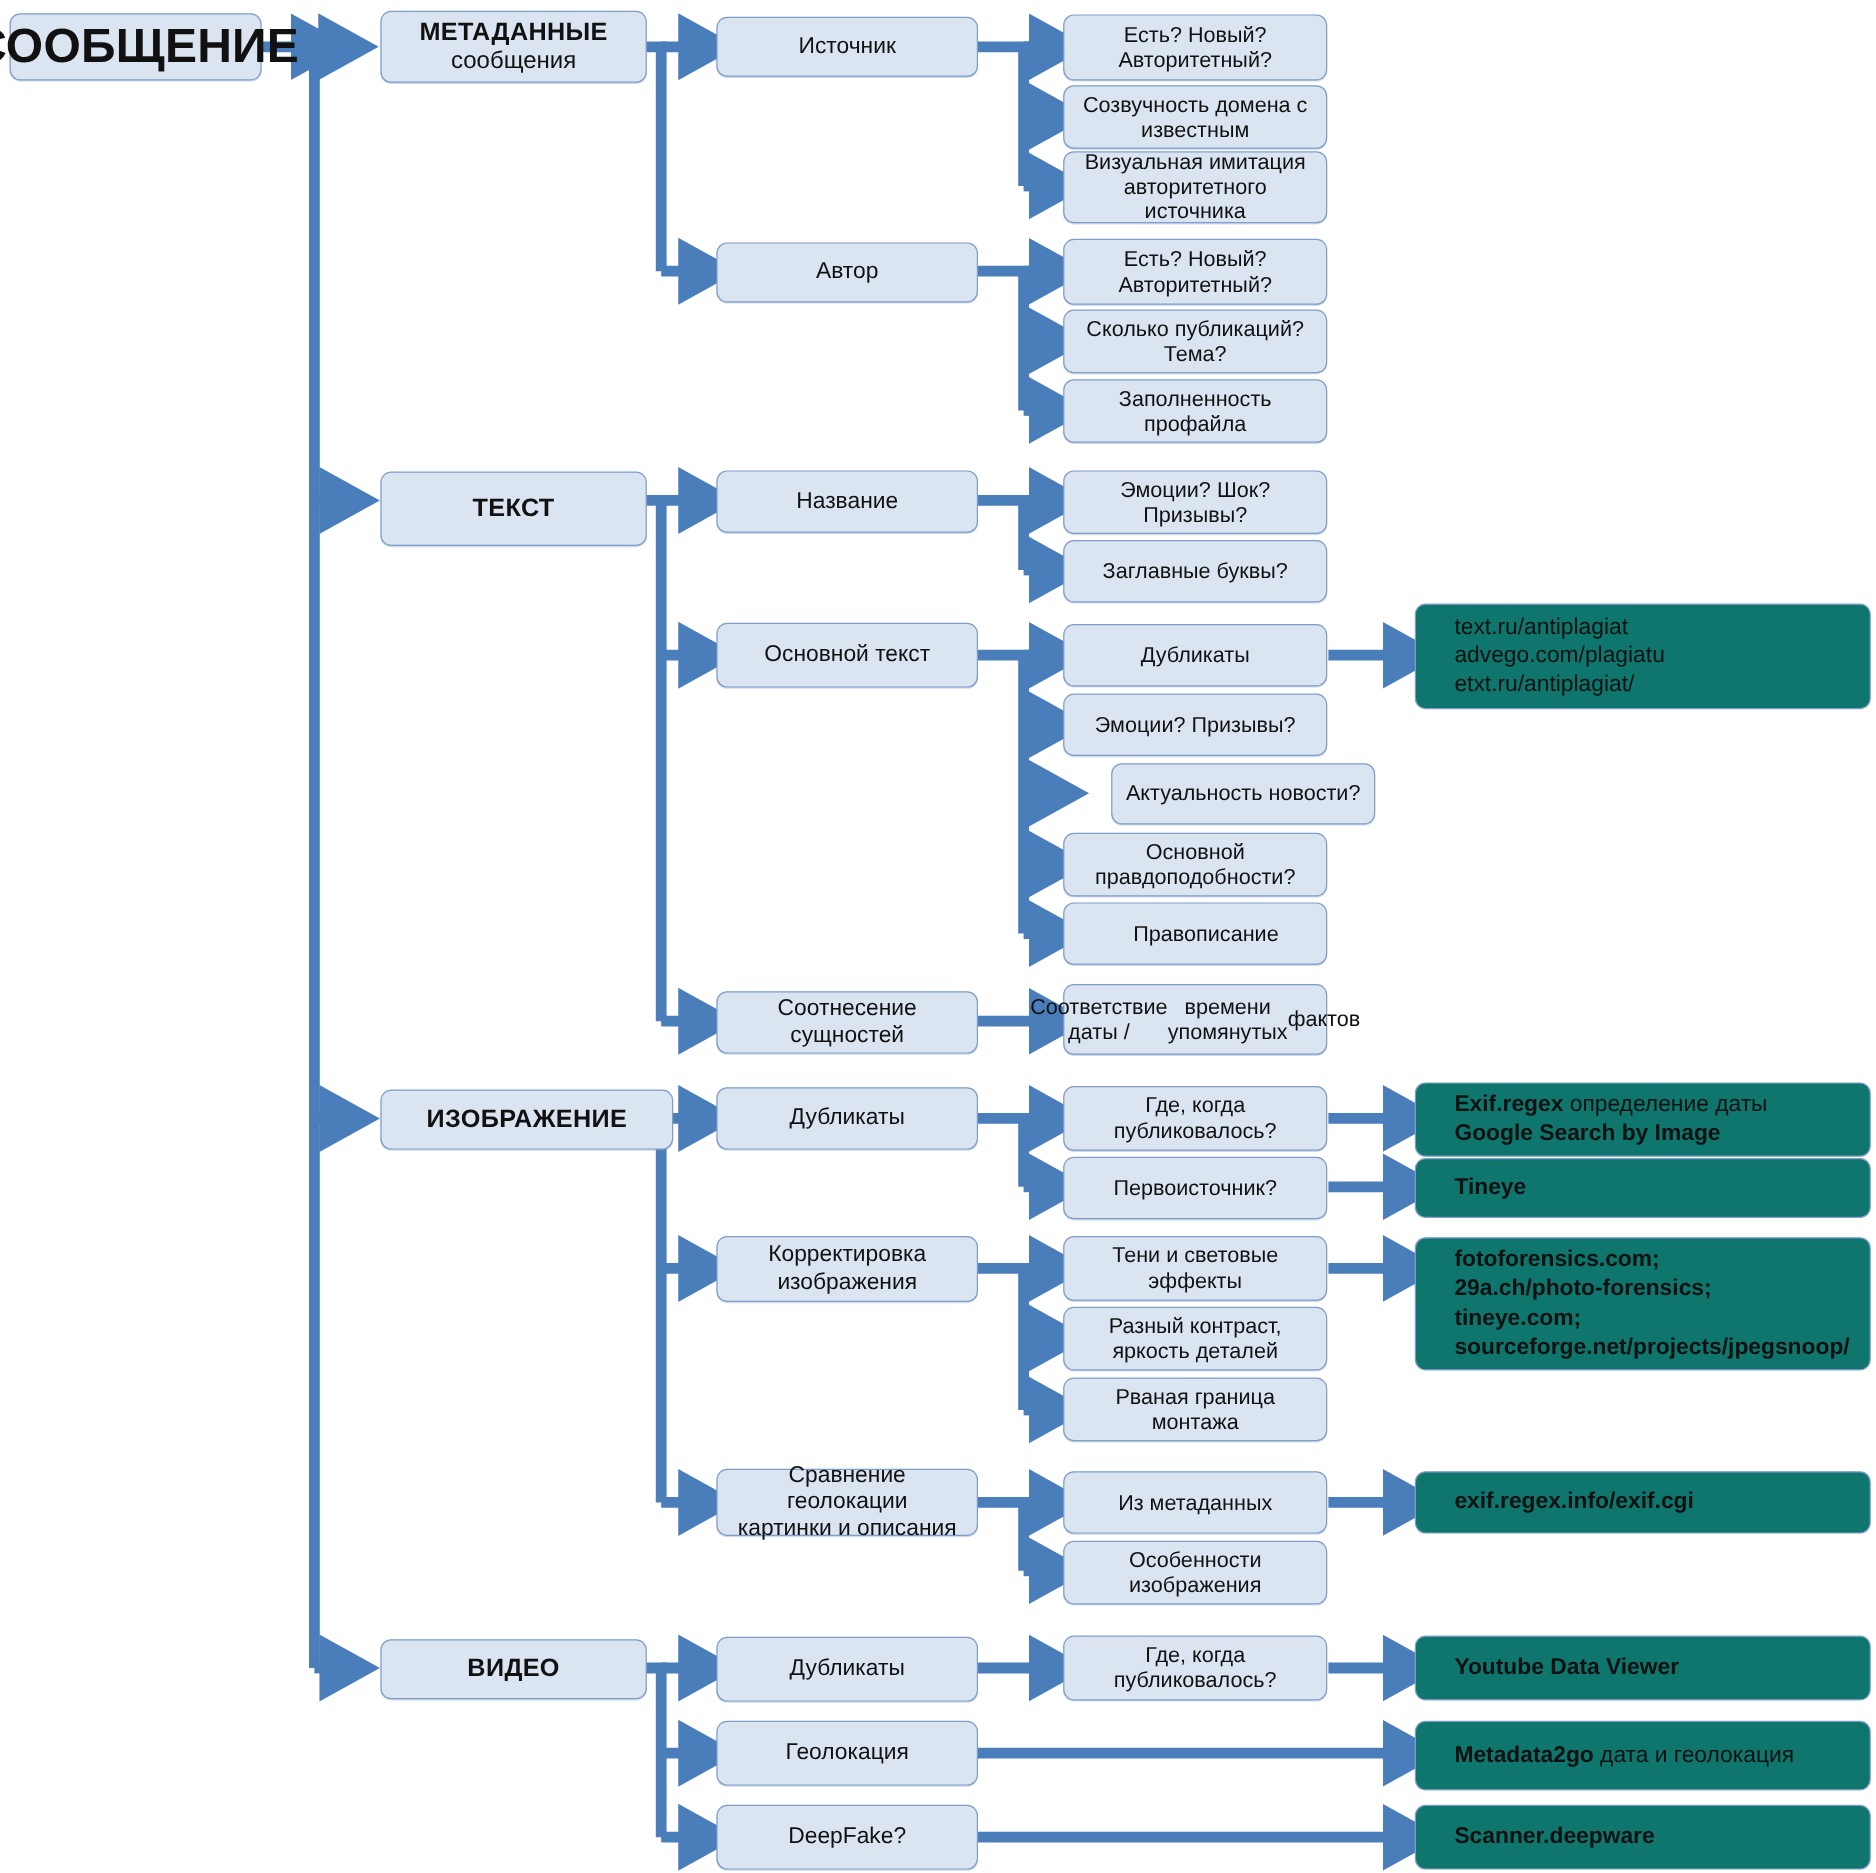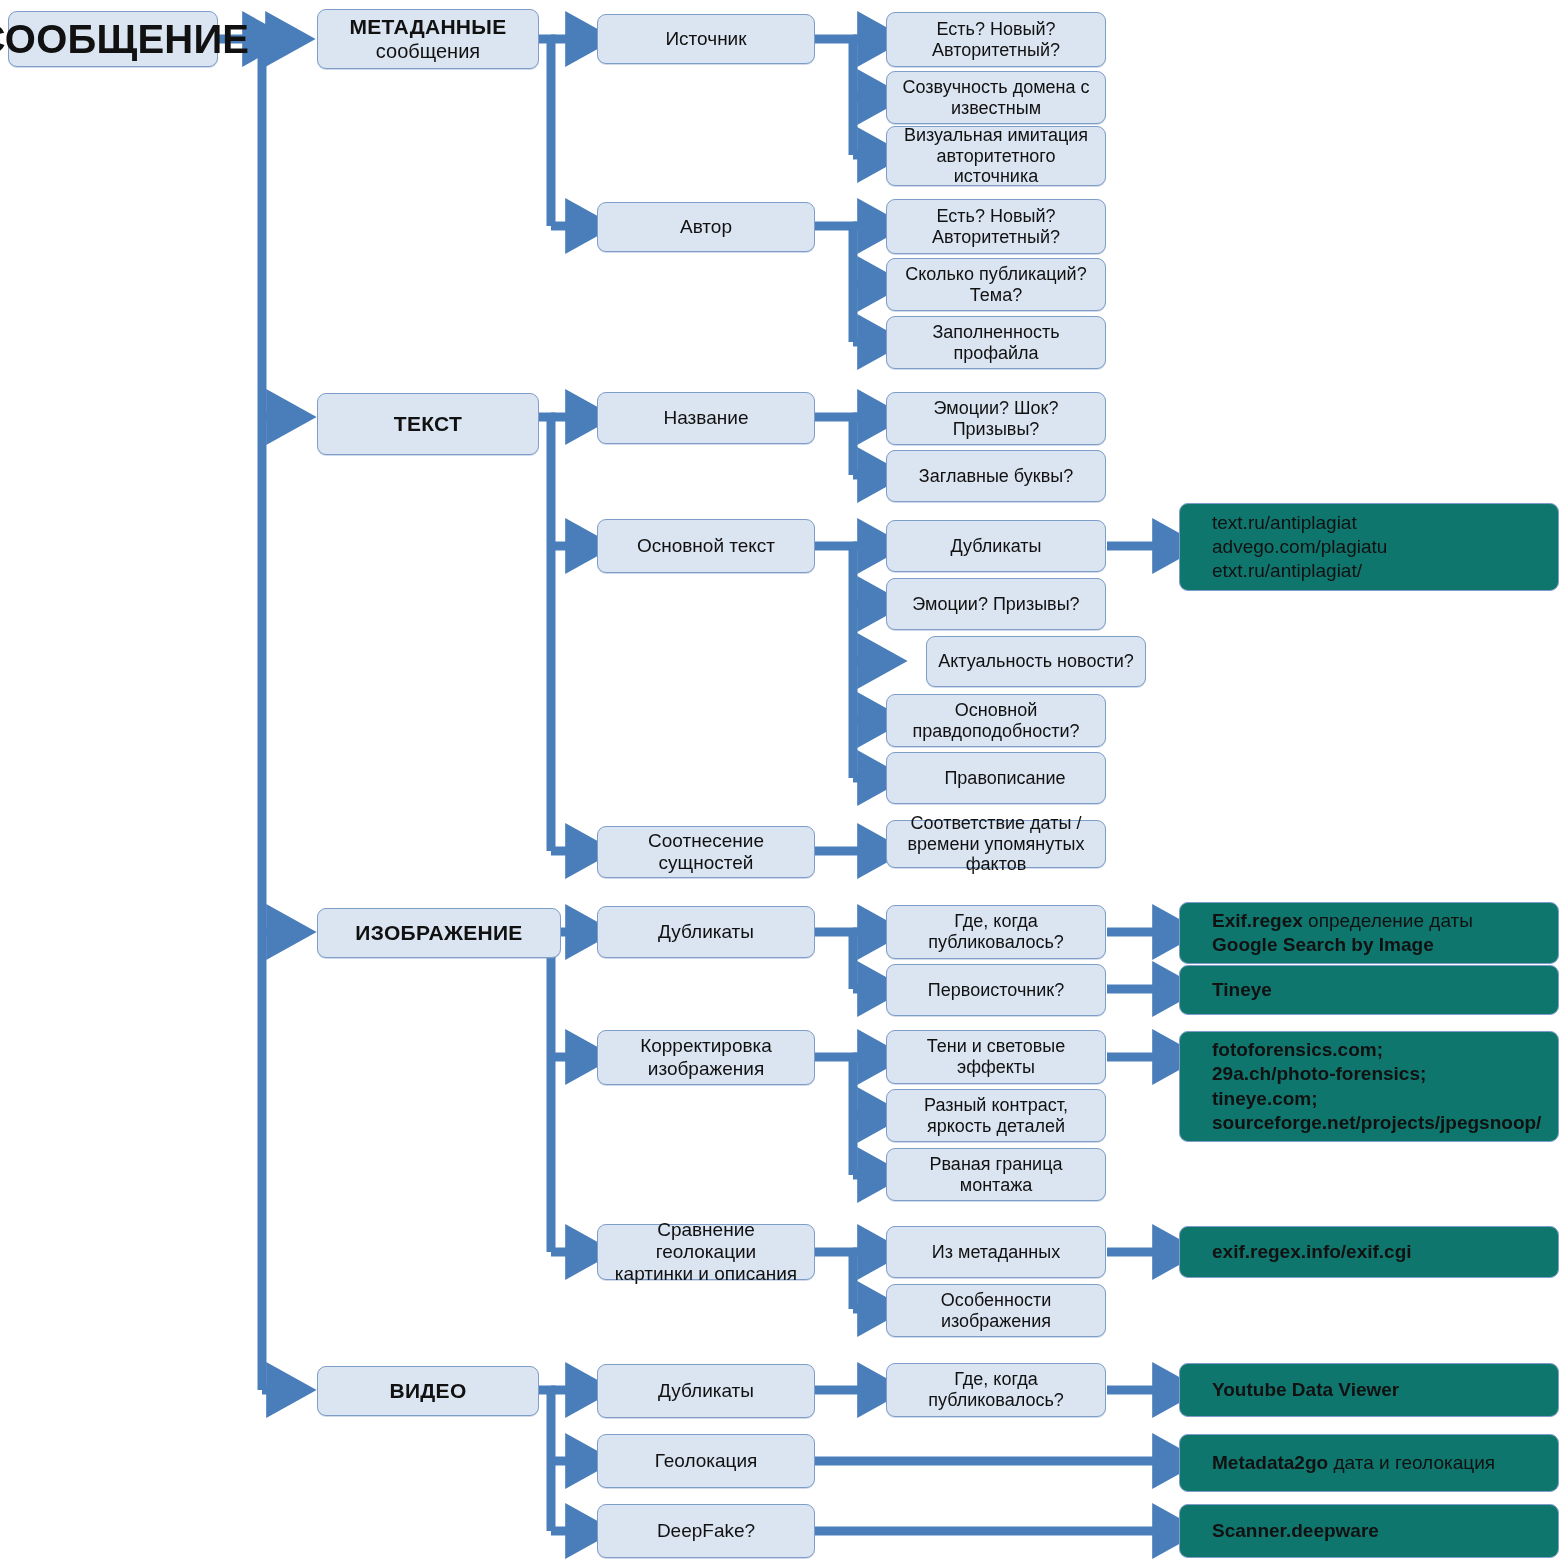--- a/index.html
+++ b/index.html
@@ -311,21 +311,21 @@
     <span>Актуальность новости?</span>
   </div>
   <div class="node blue lvl3" style="left:886px;top:694px;width:220px;height:53px;flex-direction:column;">
     <span>Основной</span>
     <span>правдоподобности?</span>
   </div>
   <div class="node blue lvl3" style="left:886px;top:752px;width:220px;height:52px;padding-left:25px;">
     <span>Правописание</span>
   </div>
 
-  <div class="node blue lvl3" style="left:886px;top:820px;width:220px;height:48px;flex-direction:column;">
+  <div class="node blue lvl3" style="left:886px;top:820px;width:220px;height:59px;">
     <span>Соответствие даты /</span>
     <span>времени упомянутых</span>
     <span>фактов</span>
   </div>
 
   <div class="node blue lvl2" style="left:597px;top:906px;width:218px;height:52px;">
     <span>Дубликаты</span>
   </div>
   <div class="node blue lvl2" style="left:597px;top:1030px;width:218px;height:55px;flex-direction:column;">
     <span>Корректировка</span>

